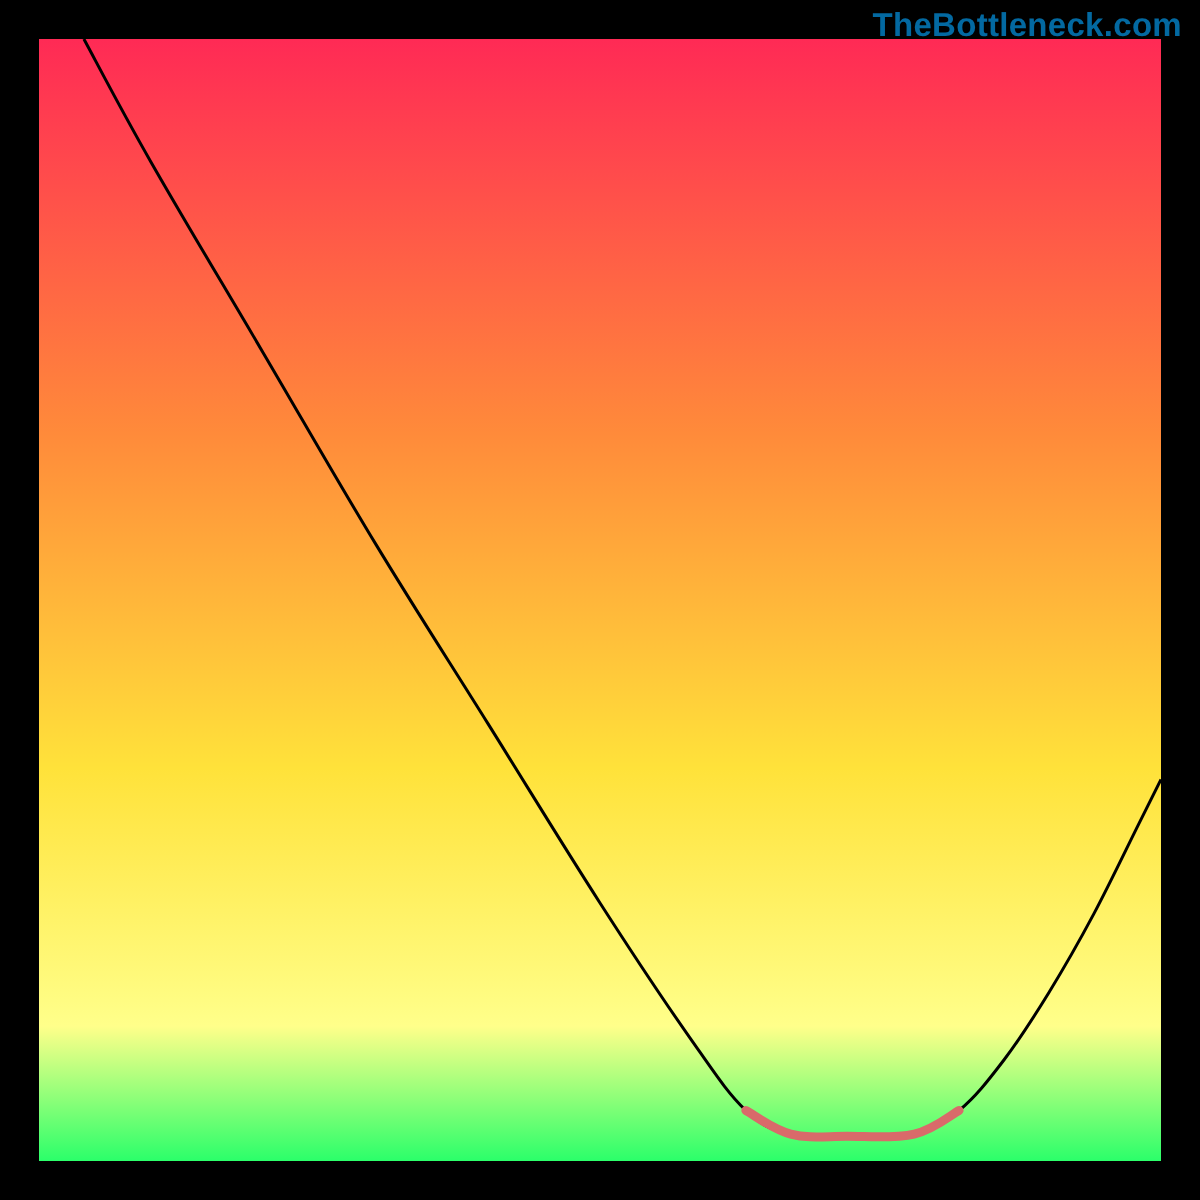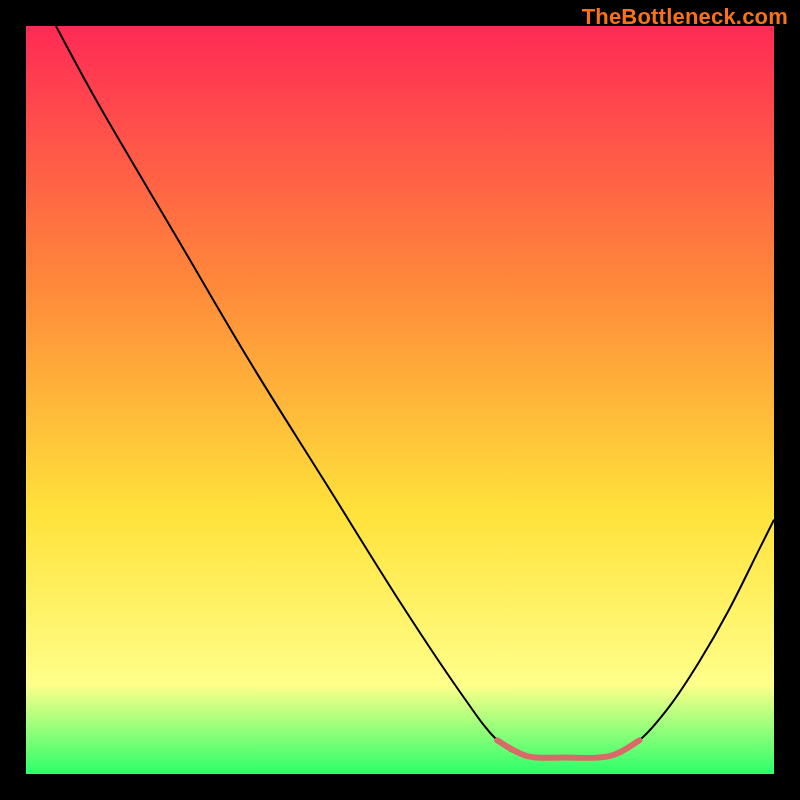--- a/index.html
+++ b/index.html
@@ -14,21 +14,21 @@
   .stage {
     position: relative;
     width: 800px;
     height: 800px;
     background: #000;
   }
   .watermark {
     position: absolute;
     top: 4px;
     right: 12px;
-    color: #f97316;
+    color: #0369a1;
     font-size: 22px;
     font-weight: 600;
     letter-spacing: 0.2px;
     z-index: 10;
   }
   .plot-wrap {
     position: absolute;
     left: 26px;
     top: 26px;
     width: 748px;

